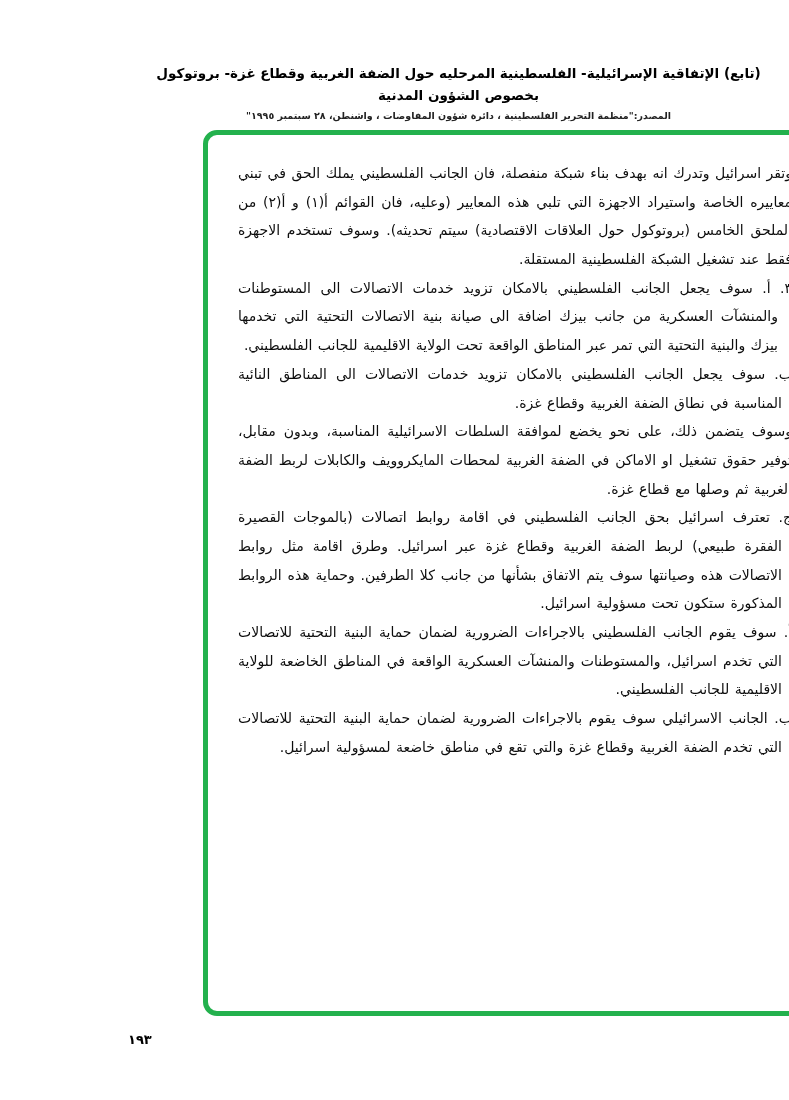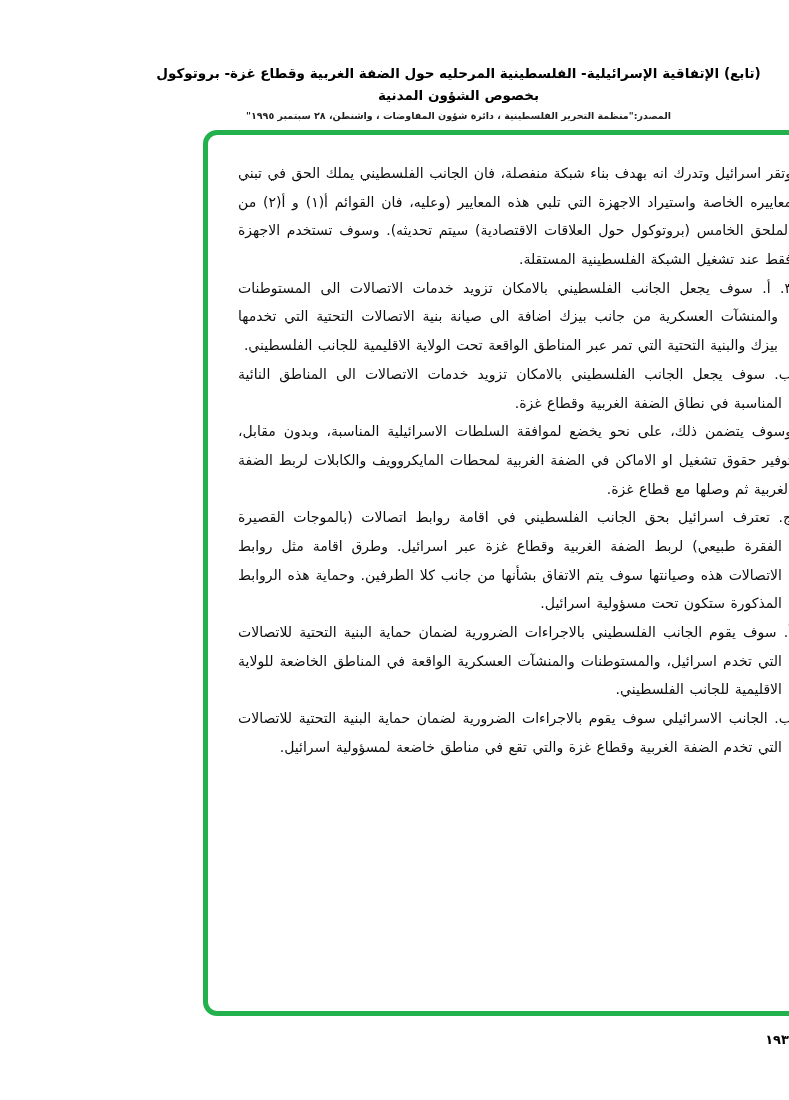--- a/index.html
+++ b/index.html
@@ -48,21 +48,21 @@
   }
   
   .p-cont{margin-right:26px;}
   
   .p-num{padding-right:14px;text-indent:-14px;}
   
   .p-sub{margin-right:6px;padding-right:10px;text-indent:-10px;}
   
   .page-number{
     position:absolute;top:1032px;left:0;width:100%;
-    text-align:right;
+    text-align:left;
     font-size:13px;font-weight:bold;color:#000;
   }
 </style>
 </head>
 <body>
 
 <div class="page">
 
   <div class="header">
     <div class="title">(تابع) الإتفاقية الإسرائيلية- الفلسطينية المرحليه حول الضفة الغربية وقطاع غزة- بروتوكول بخصوص الشؤون المدنية</div>

